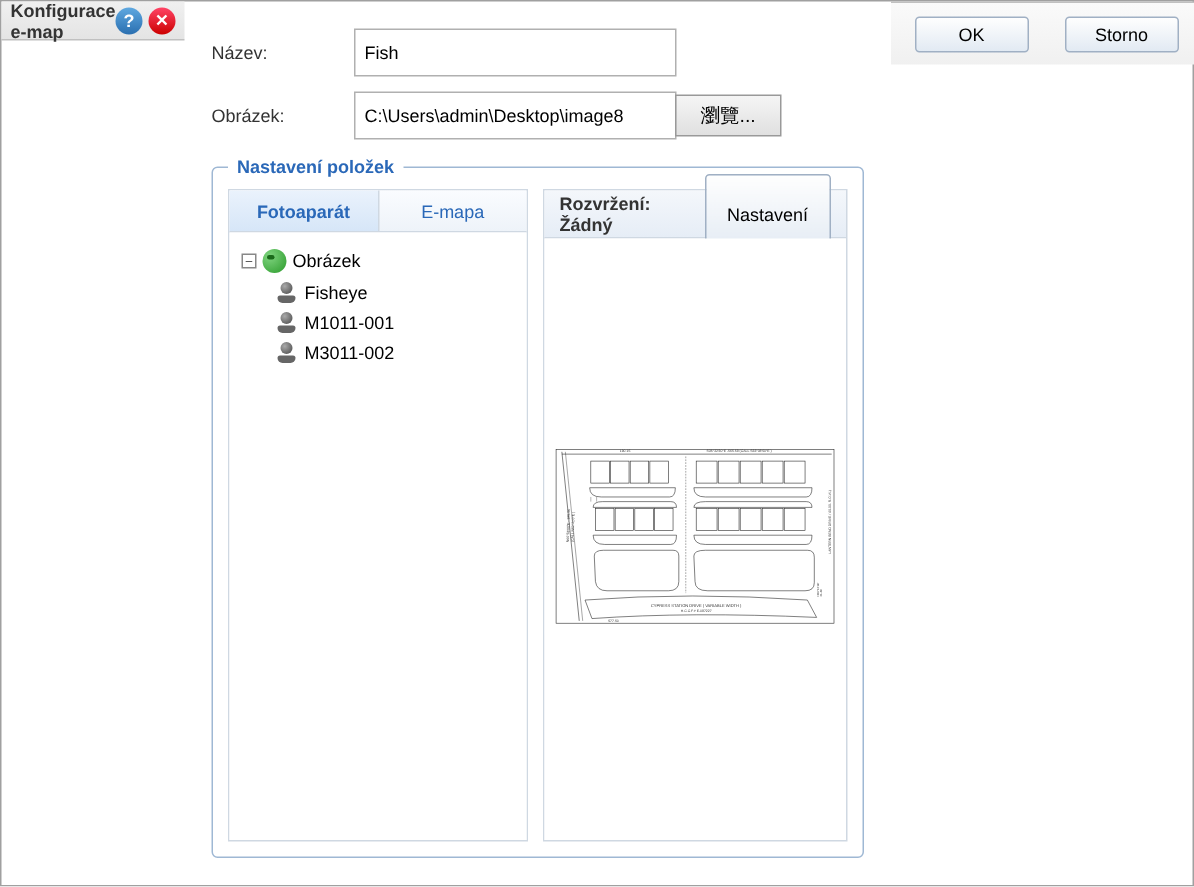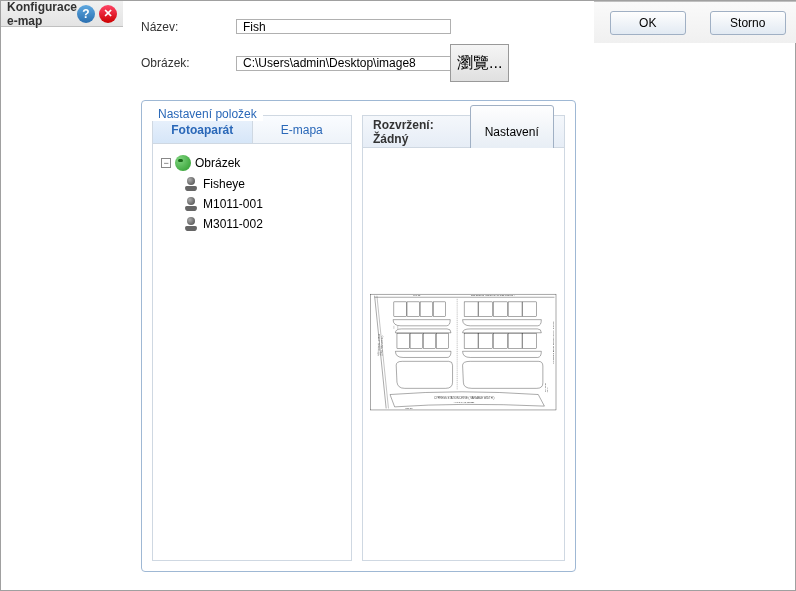--- a/index.html
+++ b/index.html
@@ -10,25 +10,25 @@
 .titlebar-text { font-weight: bold; color: #333; flex: 1; }
 .titlebar-icons { display: flex; gap: 4px; }
 .titlebar-icon { width: 18px; height: 18px; border-radius: 50%; display: flex; align-items: center; justify-content: center; cursor: pointer; }
 .help-icon { background: linear-gradient(#5fa8e0, #2a6fb0); color: #fff; font-weight: bold; font-size: 12px; }
 .close-icon { background: linear-gradient(#f46, #c00); color: #fff; font-weight: bold; font-size: 11px; }
 
 .content { flex: 1; padding: 18px; display: flex; flex-direction: column; }
 
 .form-row { display: flex; align-items: center; margin-bottom: 10px; }
 .form-label { width: 95px; color: #333; }
-.text-input { width: 215px; height: 15px; border: 1px solid #b0b0b0; padding: 2px 6px; font-family: inherit; font-size: 12px; }
-.browse-btn { height: 38px; margin-left: -1px; padding: 0 6px; border: 1px solid #999; background: linear-gradient(#f5f5f5, #e0e0e0); cursor: pointer; font-size: 16px; }
+.text-input { width: 215px; height: 32px; border: 1px solid #b0b0b0; padding: 2px 6px; font-family: inherit; font-size: 12px; }
+.browse-btn { height: 28px; margin-left: -1px; padding: 0 16px; border: 1px solid #999; background: linear-gradient(#f5f5f5, #e0e0e0); cursor: pointer; font-size: 13px; }
 
 .fieldset { border: 1px solid #9fb8d4; border-radius: 4px; margin-top: 8px; flex: 1; display: flex; flex-direction: column; position: relative; padding: 14px 10px 10px; }
-.legend { position: absolute; top: -8px; left: 10px; background: #fff; padding: 0 6px; color: #2a68b8; font-weight: normal; margin-top: 14px; }
+.legend { position: absolute; top: -8px; left: 10px; background: #fff; padding: 0 6px; color: #2a68b8; font-weight: bold; }
 
 .panels { display: flex; flex: 1; gap: 10px; }
 .left-panel { width: 200px; border: 1px solid #cfd8e2; display: flex; flex-direction: column; }
 .tabs { display: flex; height: 28px; background: linear-gradient(#fafcff, #eef3f9); border-bottom: 1px solid #cfd8e2; }
 .tab { flex: 1; display: flex; align-items: center; justify-content: center; border-right: 1px solid #cfd8e2; cursor: pointer; color: #2a68b8; }
 .tab:last-child { border-right: none; }
 .tab.active { background: linear-gradient(#eaf2fc, #d6e6f8); font-weight: bold; }
 
 .tree { flex: 1; padding: 8px 6px; background: #fff; overflow: auto; }
 .tree-node { display: flex; align-items: center; padding: 3px 2px; gap: 4px; cursor: pointer; }

